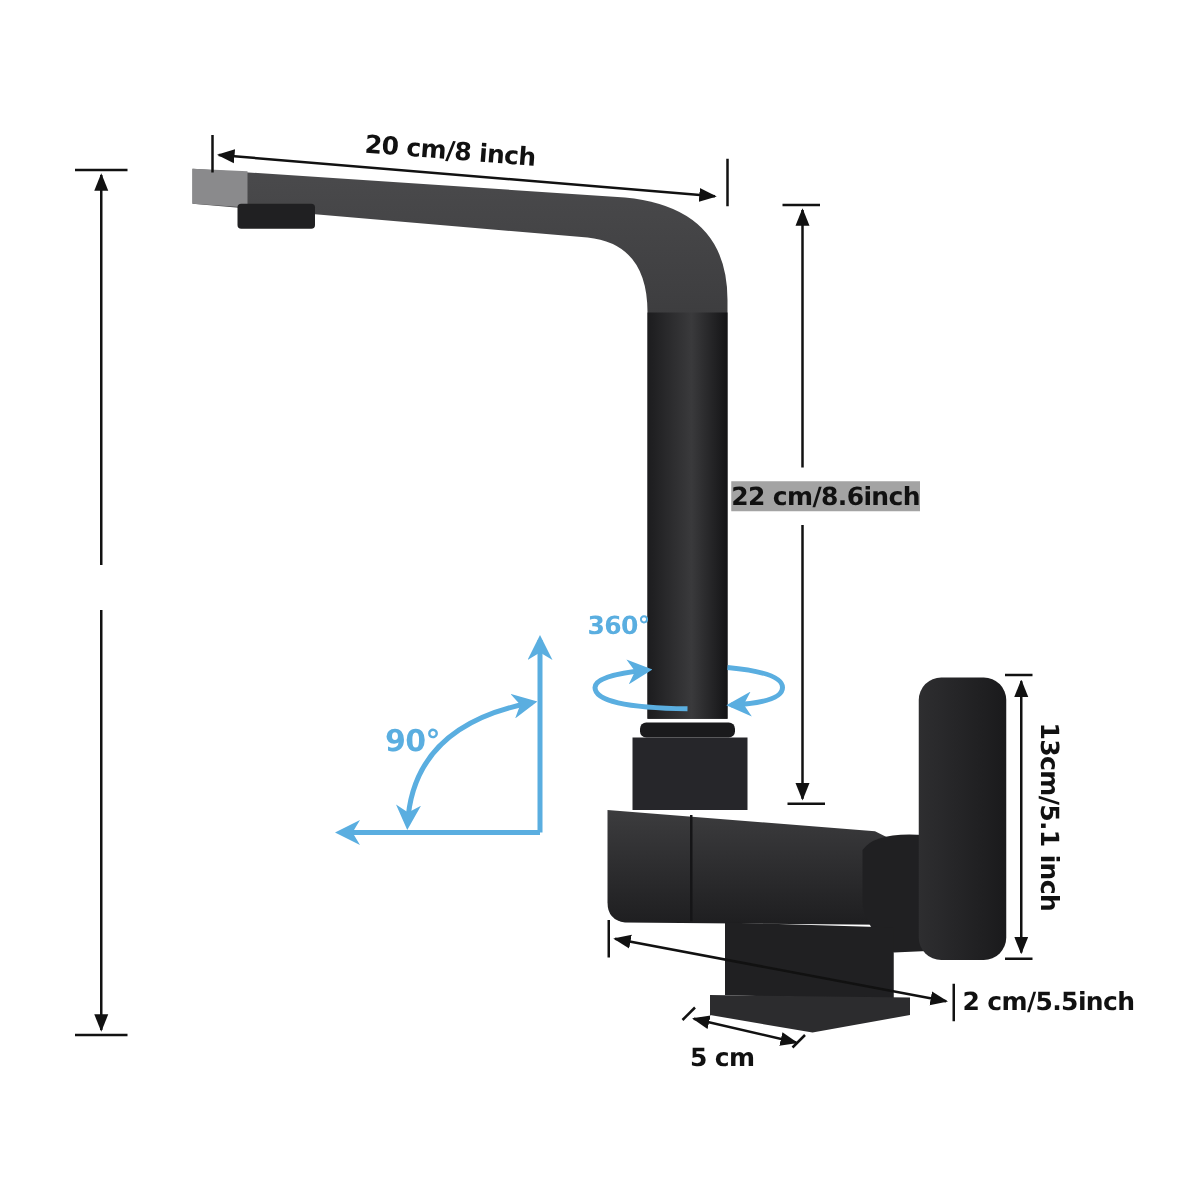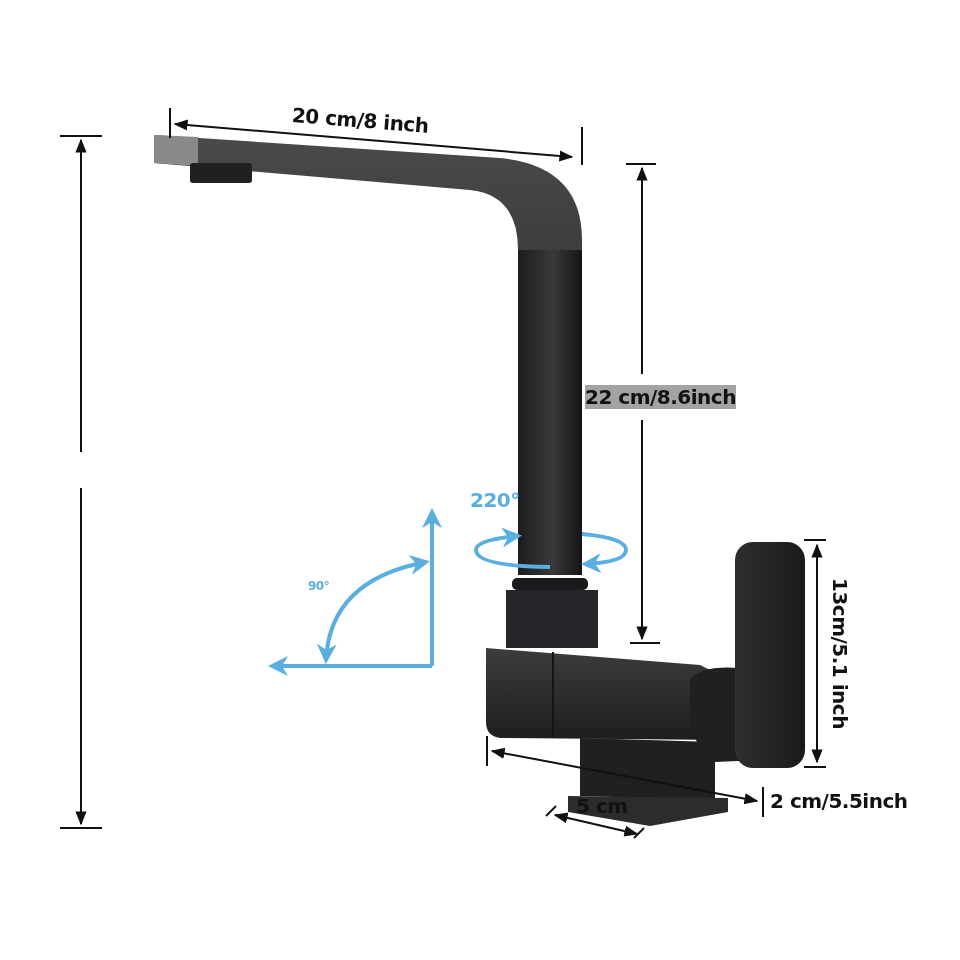--- a/index.html
+++ b/index.html
@@ -109,18 +109,18 @@
   
   <div class="label" style="left:292px; top:103px; font-size:20px; transform:rotate(4.5deg); transform-origin:left center;">20 cm/8 inch</div>
 
 
   <div class="label" style="left:585px; top:385px; font-size:20px; background:#a3a3a3;">22 cm/8.6inch</div>
 
   <div class="label" style="left:836px; top:578px; font-size:20px; transform:rotate(90deg); transform-origin:left top; left:852px;">13cm/5.1 inch</div>
 
   <div class="label" style="left:770px; top:789px; font-size:20px;">2 cm/5.5inch</div>
 
-  <div class="label" style="left:552px; top:794px; font-size:20px;margin-left:24px;">5 cm</div>
+  <div class="label" style="left:552px; top:834px; font-size:20px;">5 cm</div>
 
-  <div class="blue-label" style="left:470px; top:488px; font-size:20px; color:#5aaee0;">220°</div>
+  <div class="blue-label" style="left:470px; top:488px; font-size:20px; color:#5aaee0;">360°</div>
 
-  <div class="blue-label" style="left:308px; top:579px; font-size:12px; color:#5aaee0;">90°</div>
+  <div class="blue-label" style="left:308px; top:579px; font-size:24px; color:#5aaee0;">90°</div>
 </div>
 
 </body></html>

